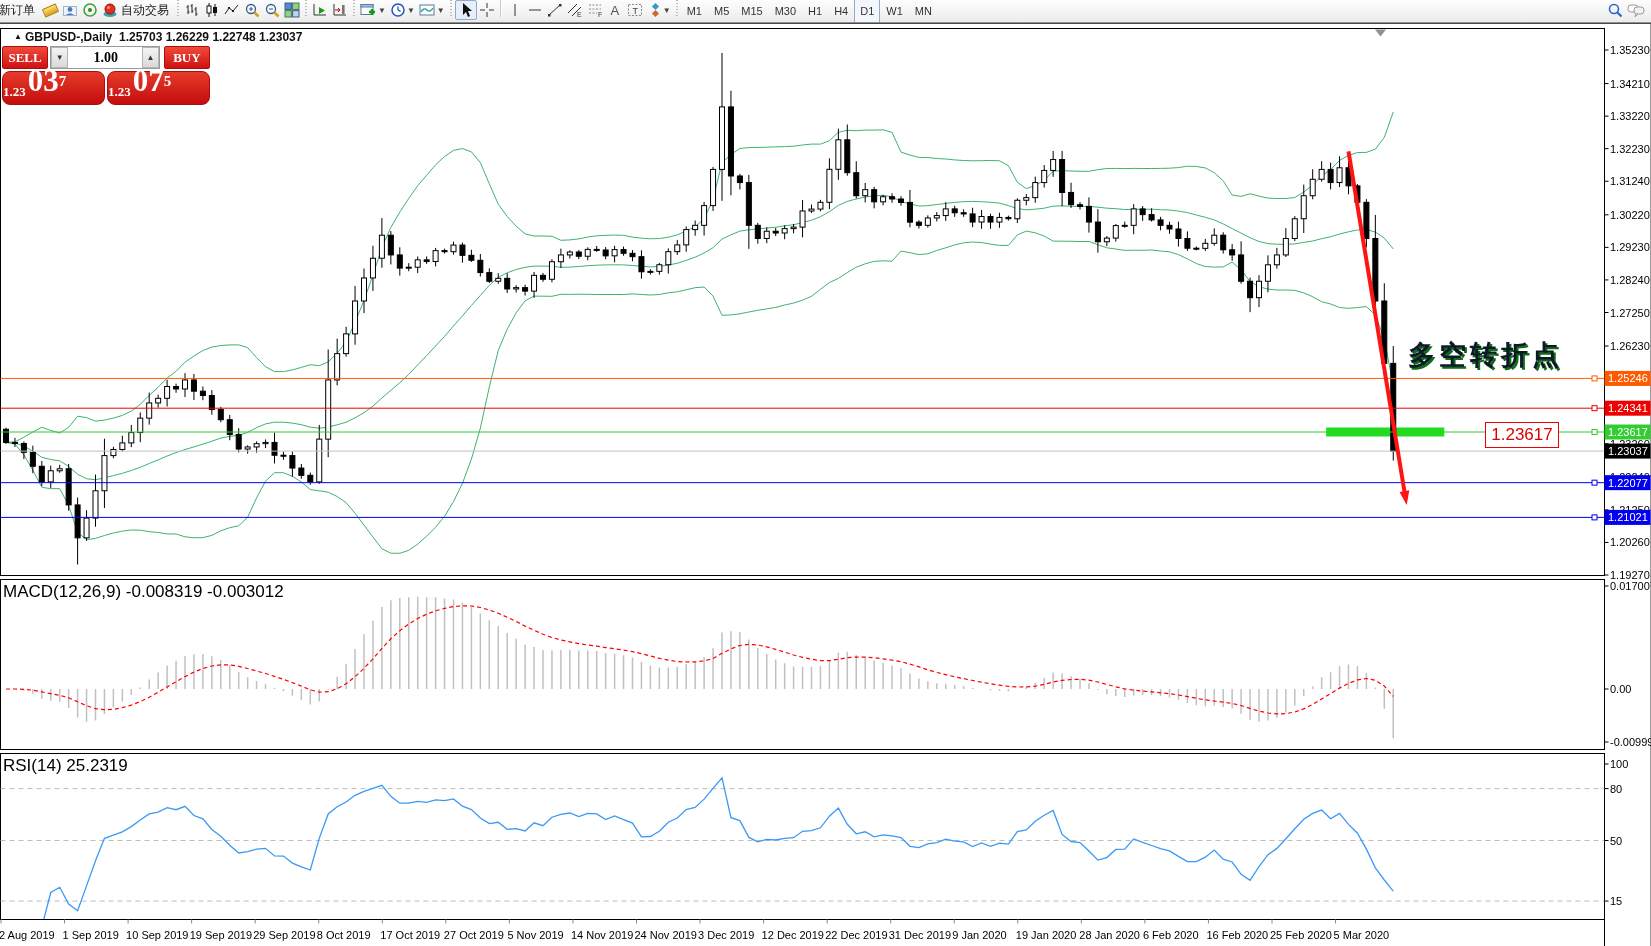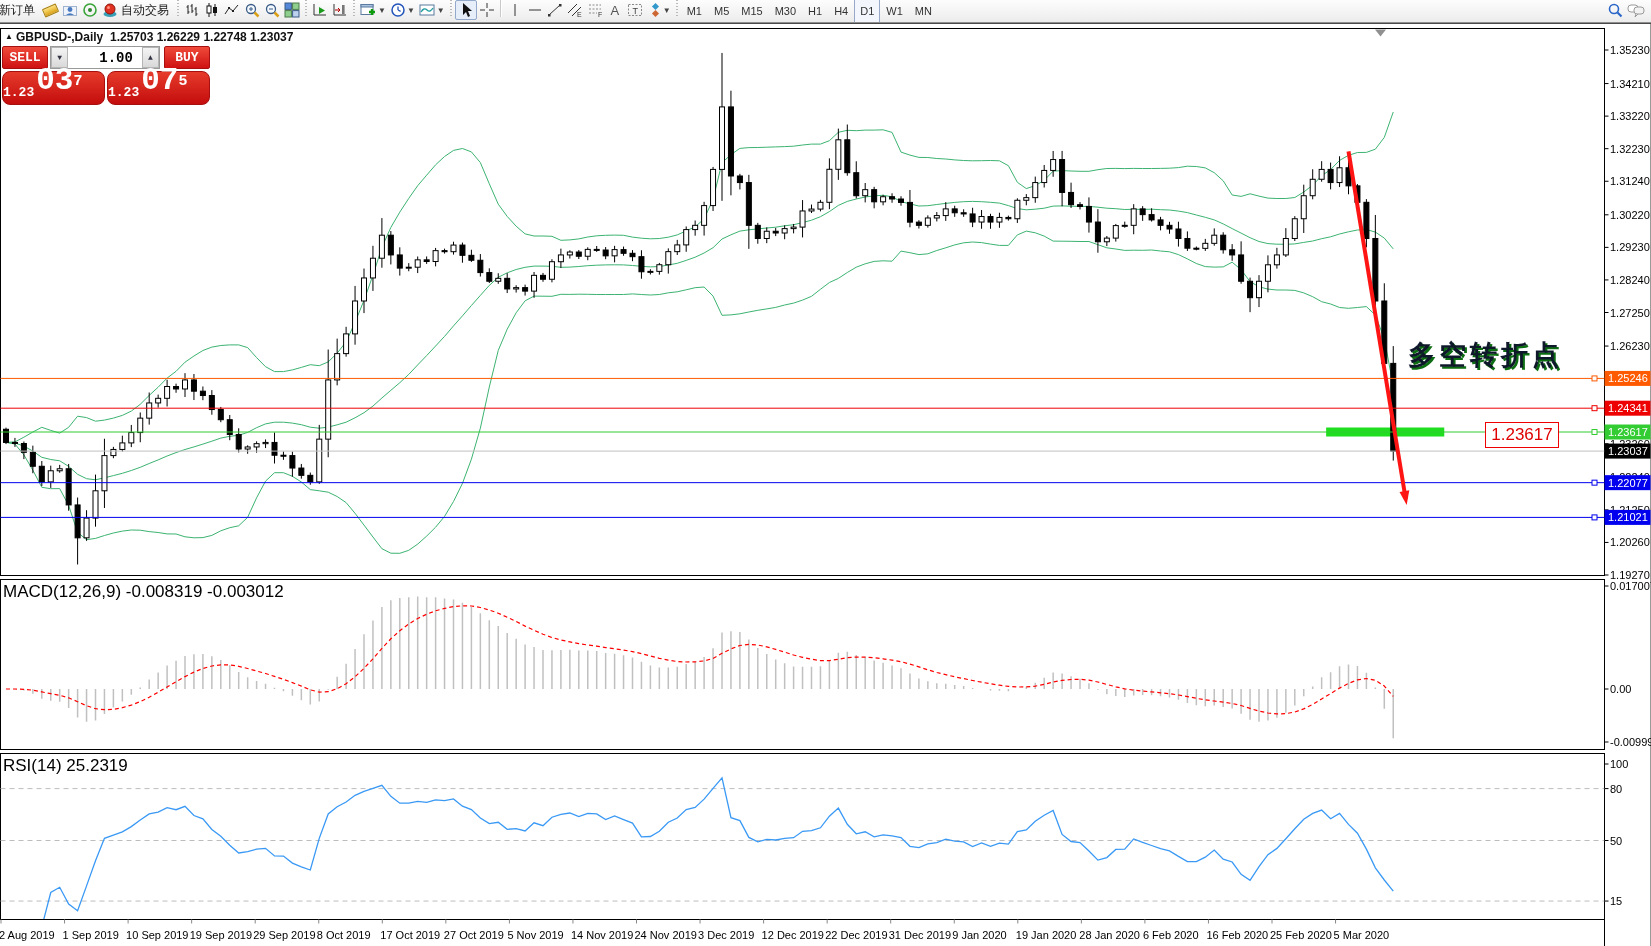--- a/index.html
+++ b/index.html
@@ -17,35 +17,35 @@
   .neworder{margin-left:-6px}
   .dd{font-size:8px;color:#444;margin-left:1px}
   .tf{font-size:11px;color:#333;height:18px;display:flex;align-items:center;padding:0 6px;flex:none}
   .tf.active{border:1px solid #98a8c8;background:#f3f7fd;border-radius:2px;padding:17px 5px}
   .tagicon{width:13px;height:7px;background:linear-gradient(#ffe27a,#d9a017);
     border:1px solid #a87f0e;transform:rotate(-24deg);border-radius:1px}
   .spacer{flex:1}
   
   #chartwrap{position:relative;width:1651px;height:924px;border-top:1px solid #4a4a4a;box-sizing:border-box;background:#fff}
   #plot{position:absolute;left:0;top:0}
-  .hdr{position:absolute;left:5px;top:6px;font-size:12px;font-weight:bold;color:#111;letter-spacing:0}
+  .hdr{position:absolute;left:14px;top:6px;font-size:12px;font-weight:bold;color:#111;letter-spacing:0}
   .hdr .tri{font-size:8px;vertical-align:2px;margin-right:3px}
   .pane-label{position:absolute;left:3px;font-size:17px;color:#000}
   
-  .panel{position:absolute;left:2px;top:22px;width:208px;font-family:Liberation Mono, monospace}
+  .panel{position:absolute;left:2px;top:22px;width:208px;font-family:Liberation Serif, serif}
   .prow1{display:flex;height:23px;align-items:stretch}
   .btn-sell,.btn-buy{background:linear-gradient(#ef4a3a,#cf1212);color:#fff;font-weight:bold;
     font-size:13px;display:flex;align-items:center;justify-content:center;border:1px solid #a80f0f;
     border-radius:2px;box-sizing:border-box}
   .btn-sell{width:47px}
   .btn-buy{width:47px;margin-left:4px}
   .volbox{width:112px;margin-left:2px;display:flex;border:1px solid #9a9a9a;background:#fff;box-sizing:border-box}
   .spin{width:17px;background:linear-gradient(#f4f4f4,#d9d9d9);border:1px solid #b5b5b5;
     display:flex;align-items:center;justify-content:center;font-size:8px;color:#334;box-sizing:border-box}
-  .volval{flex:1;display:flex;align-items:center;justify-content:flex-end;padding-right:9px;
+  .volval{flex:1;display:flex;align-items:center;justify-content:flex-end;padding-right:24px;
     font-size:14px;font-weight:bold;color:#000}
   .prow2{display:flex;height:34px;margin-top:2px}
   .pxblock{width:105px;background:linear-gradient(#e63b2b,#c40d0d);color:#fff;display:flex;
     align-items:flex-end;border:1px solid #a80f0f;box-sizing:border-box;border-radius:8px}
   .pxblock+.pxblock{margin-left:2px}
   .whole{font-size:13px;font-weight:bold;margin:0 2px 4px 0}
   .frac{font-size:31px;font-weight:bold;line-height:0.85;margin-bottom:10px}
   .pip{font-size:15px;font-weight:bold;align-self:flex-start;margin-top:1px}
   
   .cn{position:absolute;left:1408px;top:313px;font-size:27px;font-weight:bold;color:#0f172a;

